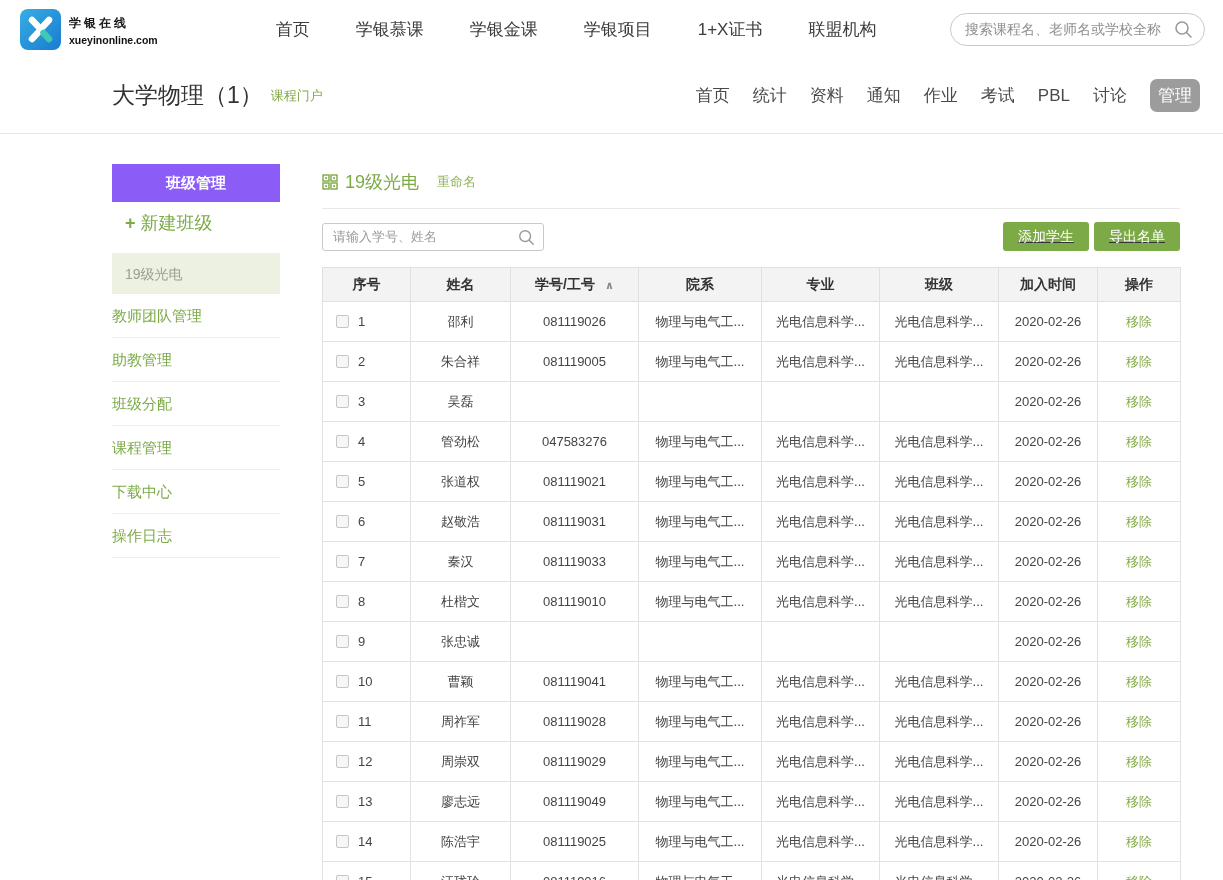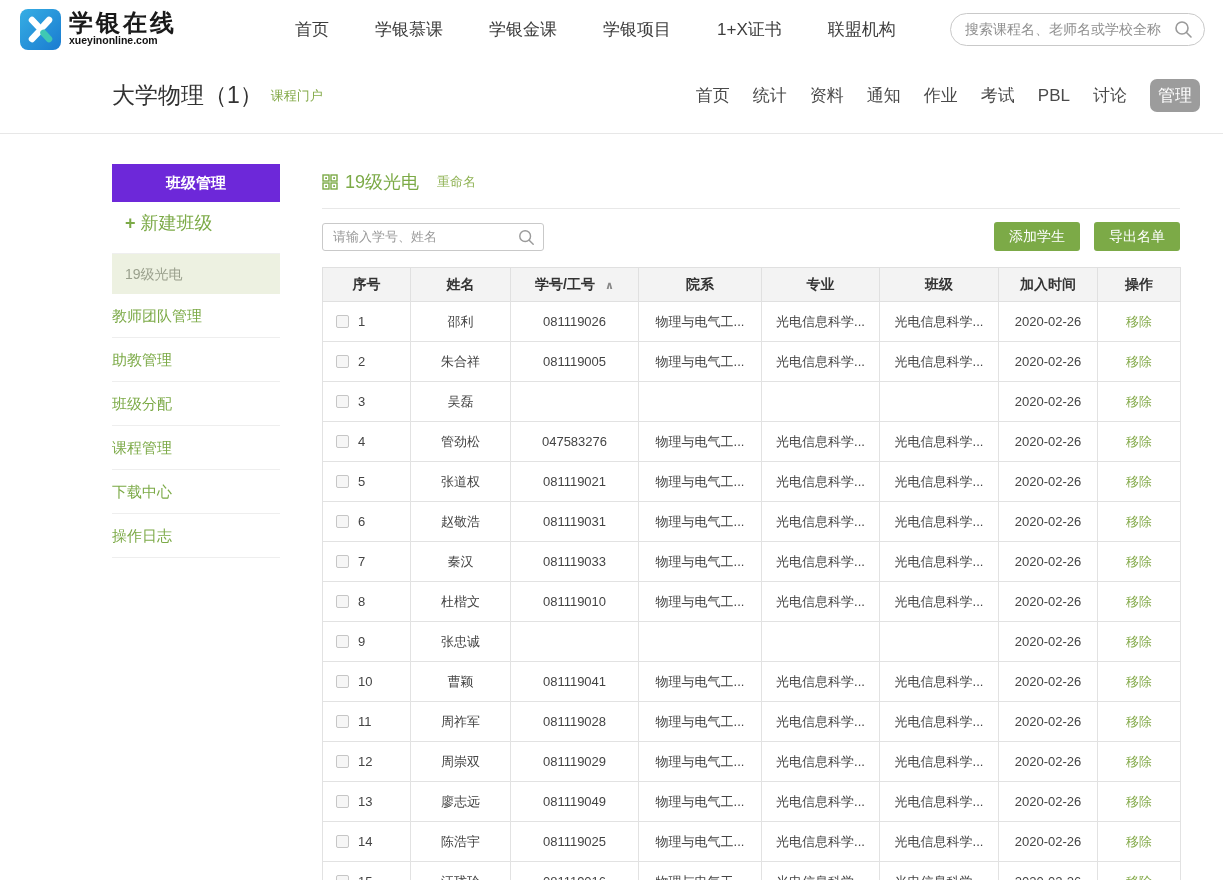--- a/index.html
+++ b/index.html
@@ -4,21 +4,21 @@
 <style>
   * { margin:0; padding:0; box-sizing:border-box; }
   html,body { width:1223px; height:880px; overflow:hidden; background:#fff;
     font-family:"Liberation Sans","DejaVu Sans",sans-serif; color:#333; }
 
   
   .site-header { display:flex; align-items:center; height:58px; padding:0 18px 0 20px; }
   .logo-wrap { display:flex; align-items:center; cursor:pointer; }
   .logo-box { width:41px; height:41px; flex:0 0 41px; }
   .brand-text { margin-left:8px; }
-  .brand-name { font-size:24px; font-weight:bold; color:#1a1a1a; letter-spacing:3px; line-height:22px; }
+  .brand-name { font-size:12px; font-weight:bold; color:#1a1a1a; letter-spacing:3px; line-height:22px; }
   .brand-domain { font-size:10.5px; font-weight:bold; color:#111; line-height:12px; }
   .site-nav { display:flex; gap:46px; margin-left:118px; }
   .site-nav a { font-size:17px; color:#3d3d3d; text-decoration:none; cursor:pointer; }
   .site-search { margin-left:auto; position:relative; }
   .site-search input { width:255px; height:33px; border:1px solid #c9c9c9; border-radius:17px;
     padding:0 38px 0 14px; font-size:14px; color:#333; outline:none; }
   .site-search input::placeholder { color:#8f8f8f; }
   .search-glass { position:absolute; right:12px; top:7px; }
 
   
@@ -27,21 +27,21 @@
   .course-title { font-size:23px; color:#333; }
   .portal-link { font-size:13px; color:#85ab4b; margin-left:8px; cursor:pointer; }
   .course-tabs { margin-left:auto; display:flex; align-items:center; gap:23px; }
   .course-tabs a { font-size:17px; color:#4a4a4a; text-decoration:none; cursor:pointer; }
   .course-tabs a.active { background:#9c9c9c; color:#fff; padding:5px 8px; border-radius:7px; }
 
   
   .content { display:flex; padding-left:112px; margin-top:30px; }
 
   .sidebar { width:168px; flex:0 0 168px; }
-  .sidebar-header { height:38px; line-height:38px; background:#6d28d9; color:#fff;
+  .sidebar-header { height:38px; line-height:38px; background:#8b5cf6; color:#fff;
     text-align:center; font-size:15px; font-weight:bold; }
   .sidebar-new { height:52px; line-height:43px; padding-left:13px; font-size:18px;
     color:#7caa47; border-bottom:1px solid #efefef; cursor:pointer; }
   .sidebar-new .plus { margin-right:5px; font-weight:bold; }
   .sidebar-selected { height:40px; line-height:40px; padding-left:13px; font-size:14px;
     color:#9aa08d; background:#edf1e1; cursor:pointer; }
   .sidebar-item { height:44px; line-height:44px; text-align:left; font-size:15px;
     color:#7caa47; border-bottom:1px solid #eeeeee; cursor:pointer; }
 
   .main { margin-left:42px; width:858px; }
@@ -49,21 +49,21 @@
   .class-name { font-size:18px; color:#7caa47; margin-left:7px; }
   .rename-link { font-size:13px; color:#8fb254; margin-left:18px; cursor:pointer; text-decoration:none; }
   .main-divider { border-bottom:1px solid #e8e8e8; margin-top:14px; }
 
   .controls { display:flex; align-items:center; margin-top:13px; }
   .student-search { position:relative; }
   .student-search input { width:222px; height:28px; border:1px solid #c9c9c9; border-radius:3px;
     padding:0 30px 0 10px; font-size:13px; color:#333; outline:none; }
   .student-search input::placeholder { color:#999; }
   .student-search .search-glass { right:9px; top:6px; }
-  .controls .btns { margin-left:auto; display:flex; gap:14px; }
+  .controls .btns { margin-left:auto; display:flex; gap:5px;text-decoration:underline; }
   .green-btn { background:#7caa47; color:#fff; font-size:14px; border:none; border-radius:3px;
     height:29px; padding:0 15px; cursor:pointer; font-family:inherit; }
 
   table.students { width:858px; border-collapse:collapse; margin-top:16px; table-layout:fixed; }
   .students th { background:#f3f3f3; border:1px solid #e0e0e0; height:34px; font-size:14px;
     font-weight:bold; color:#333; text-align:center; }
   .students td { border:1px solid #e2e2e2; height:40px; font-size:13px; color:#444; text-align:center;
     overflow:hidden; white-space:nowrap; }
   .students td.col-index { text-align:left; padding-left:13px; }
   .sort-caret { font-size:11px; color:#888; margin-left:10px; }

